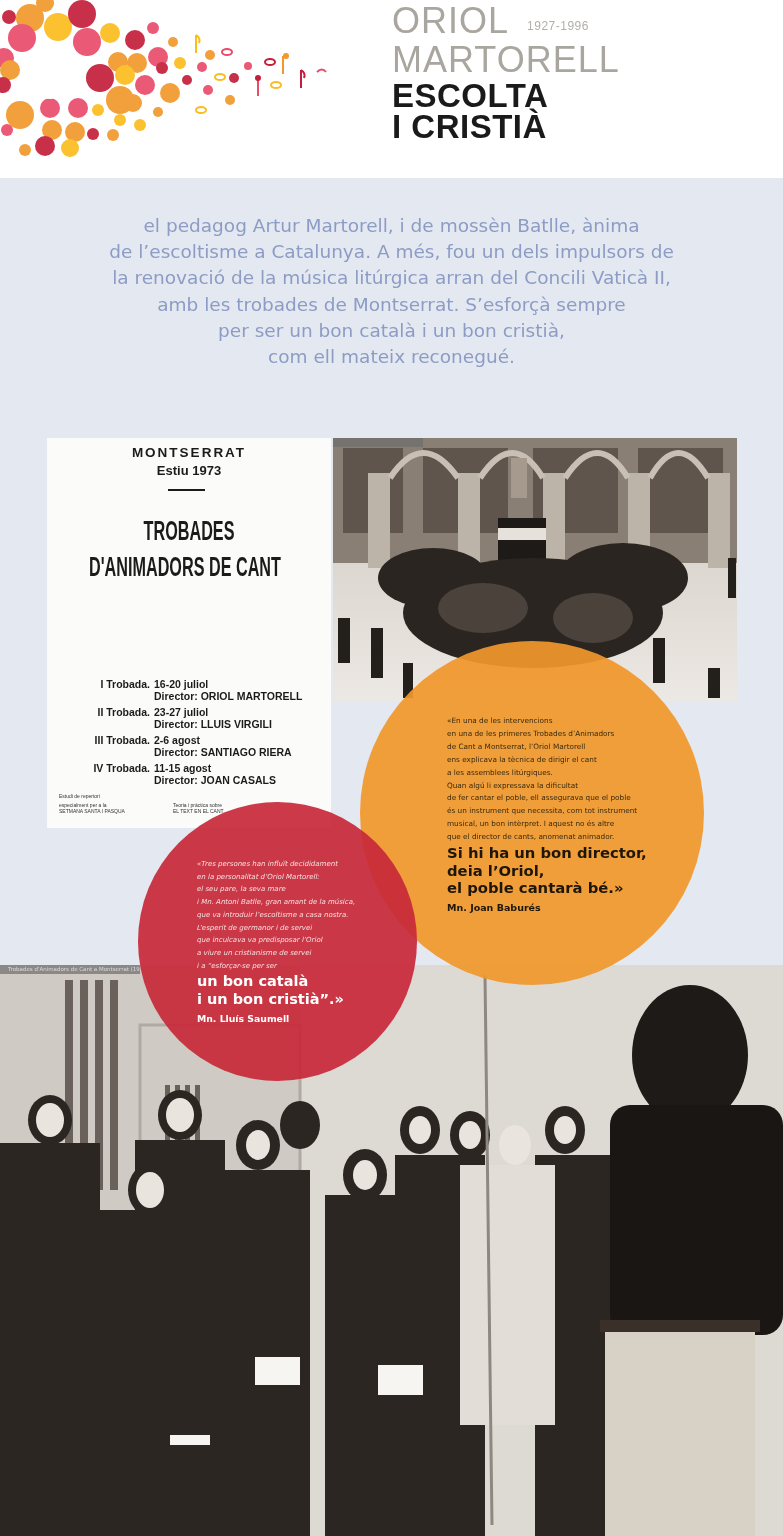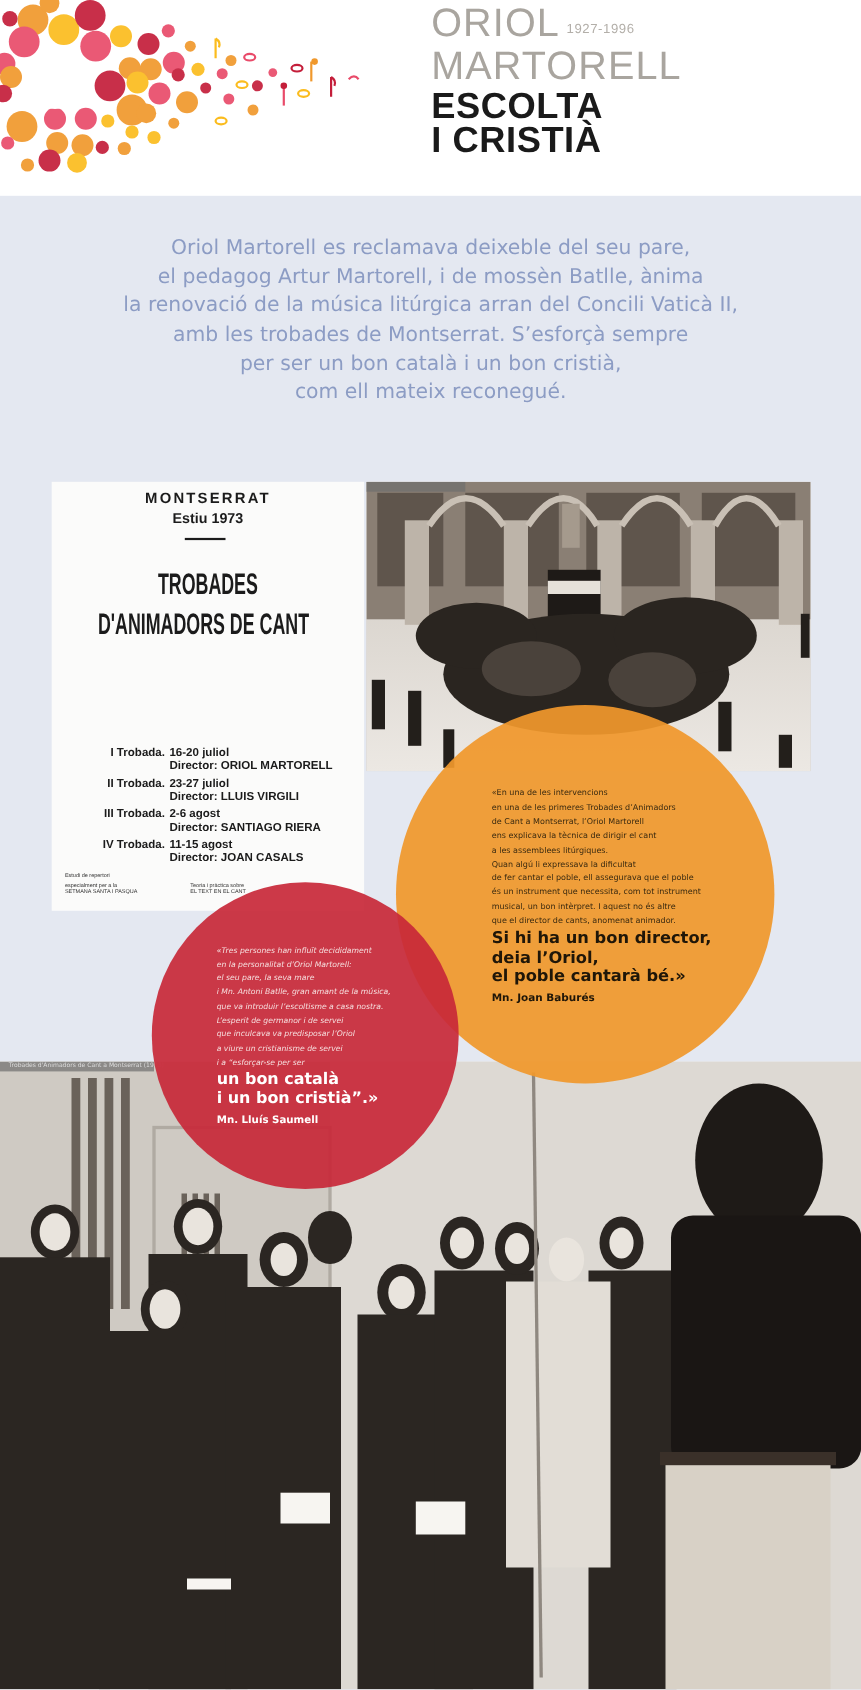--- a/index.html
+++ b/index.html
@@ -4,21 +4,21 @@
 <style>
   * { box-sizing: border-box; margin: 0; padding: 0; }
   html, body { width: 783px; height: 1536px; overflow: hidden; }
   body { position: relative; background: #e4e8f1; font-family: "DejaVu Sans", sans-serif; }
 
   
   .header { position: absolute; left: 0; top: 0; width: 783px; height: 178px; background: #ffffff; overflow: hidden; }
   .logo { position: absolute; left: 0; top: 0; width: 340px; height: 160px; }
   .title-block { position: absolute; left: 392px; top: 4px; }
   .t-light { font-family: "Liberation Sans", sans-serif; font-weight: 400; color: #a9a59f; font-size: 36px; line-height: 33px; letter-spacing: 1px; }
-  .t-years { font-size: 12px; color: #b3afa9; letter-spacing: 0.5px; margin-left: 6px; vertical-align: 3px; }
+  .t-years { font-size: 12px; color: #b3afa9; letter-spacing: 0.5px; margin-left: 18px; vertical-align: 3px; }
   .t-dark { font-family: "Liberation Sans", sans-serif; font-weight: 700; color: #1a1a1a; font-size: 33px; line-height: 31px; letter-spacing: 0.5px; }
 
   
   .intro { position: absolute; left: 40px; top: 213px; width: 703px; text-align: center; color: #8c9cc4; font-family: "DejaVu Sans", sans-serif; font-size: 18.5px; line-height: 26.2px; }
   .intro span { display: block; white-space: nowrap; }
 
   
   .poster { position: absolute; left: 47px; top: 438px; width: 284px; height: 390px; background: #fbfbfa; color: #1b1b1b; overflow: hidden; }
   .p-mont { position: absolute; top: 7px; width: 100%; text-align: center; font-family: "Liberation Sans", sans-serif; font-weight: 700; font-size: 13.5px; letter-spacing: 2px; }
   .p-estiu { position: absolute; top: 25px; width: 100%; text-align: center; font-family: Liberation Sans, sans-serif; font-weight: 700; font-size: 13px; }
@@ -128,22 +128,22 @@
     <div class="t-light">
       <span>ORIOL</span><span class="t-years">1927-1996</span>
     </div>
     <div class="t-light">MARTORELL</div>
     <div class="t-dark" style="margin-top:4px">ESCOLTA</div>
     <div class="t-dark">I CRISTIÀ</div>
   </div>
 </div>
 
 <div class="intro">
-  <span>Oriol Martorell es reclamava deixeble del seu pare,</span>
   <span>el pedagog Artur Martorell, i de mossèn Batlle, ànima</span>
+  <span>de l’escoltisme a Catalunya. A més, fou un dels impulsors de</span>
   <span>la renovació de la música litúrgica arran del Concili Vaticà II,</span>
   <span>amb les trobades de Montserrat. S’esforçà sempre</span>
   <span>per ser un bon català i un bon cristià,</span>
   <span>com ell mateix reconegué.</span>
 </div>
 
 <div class="poster">
   <div class="p-mont">MONTSERRAT</div>
   <div class="p-estiu">Estiu 1973</div>
   <div class="p-rule"></div>

